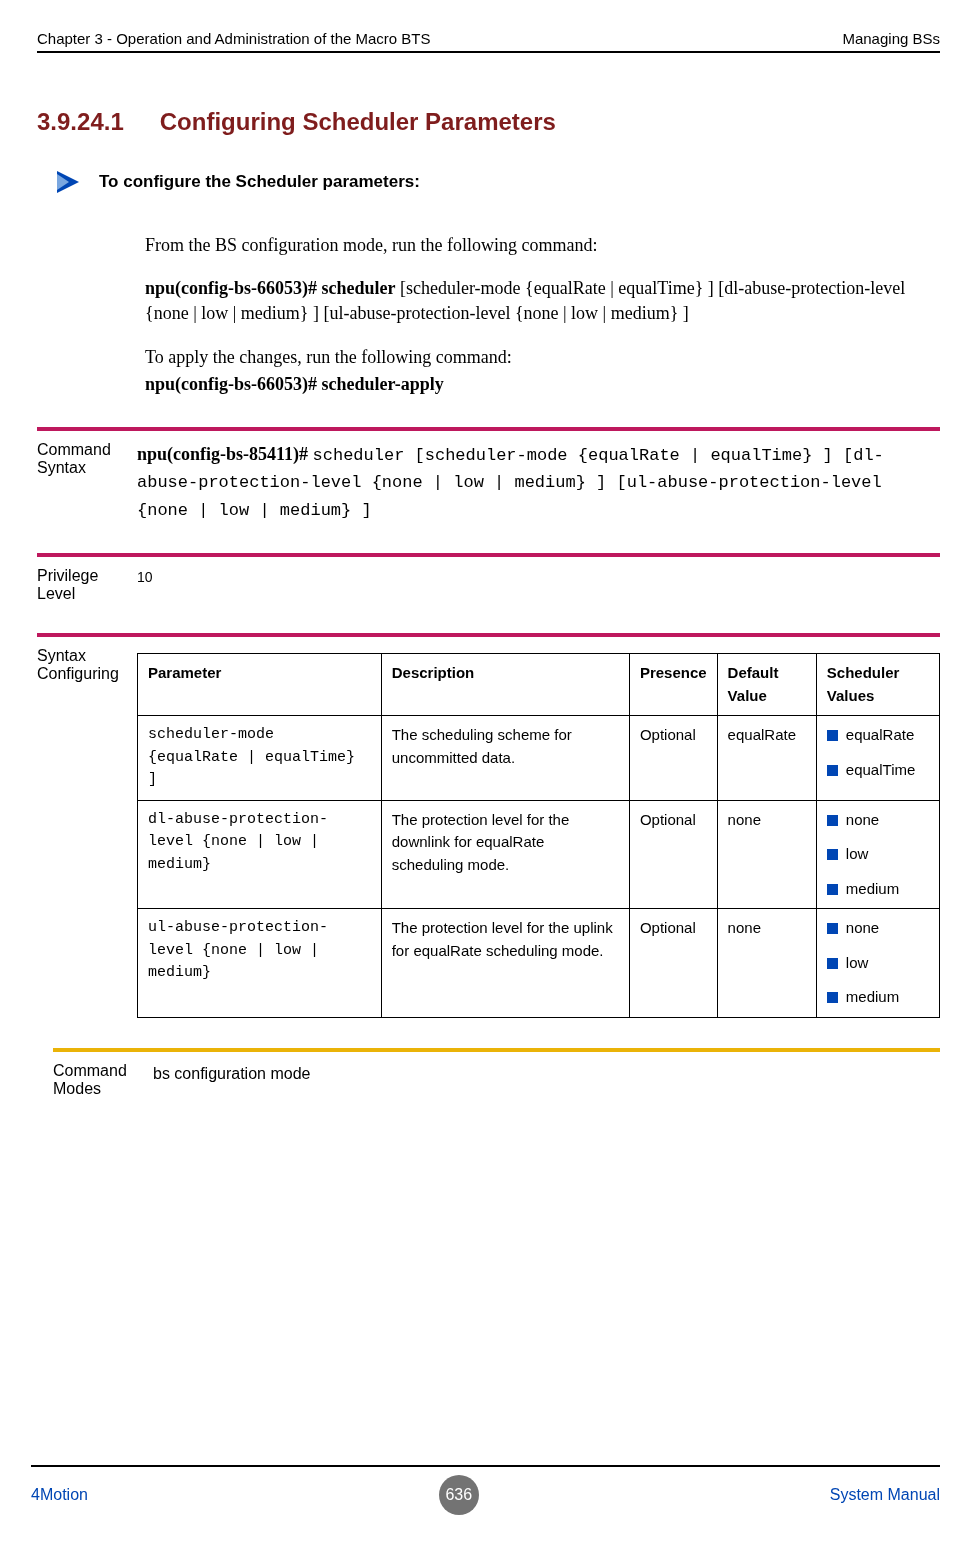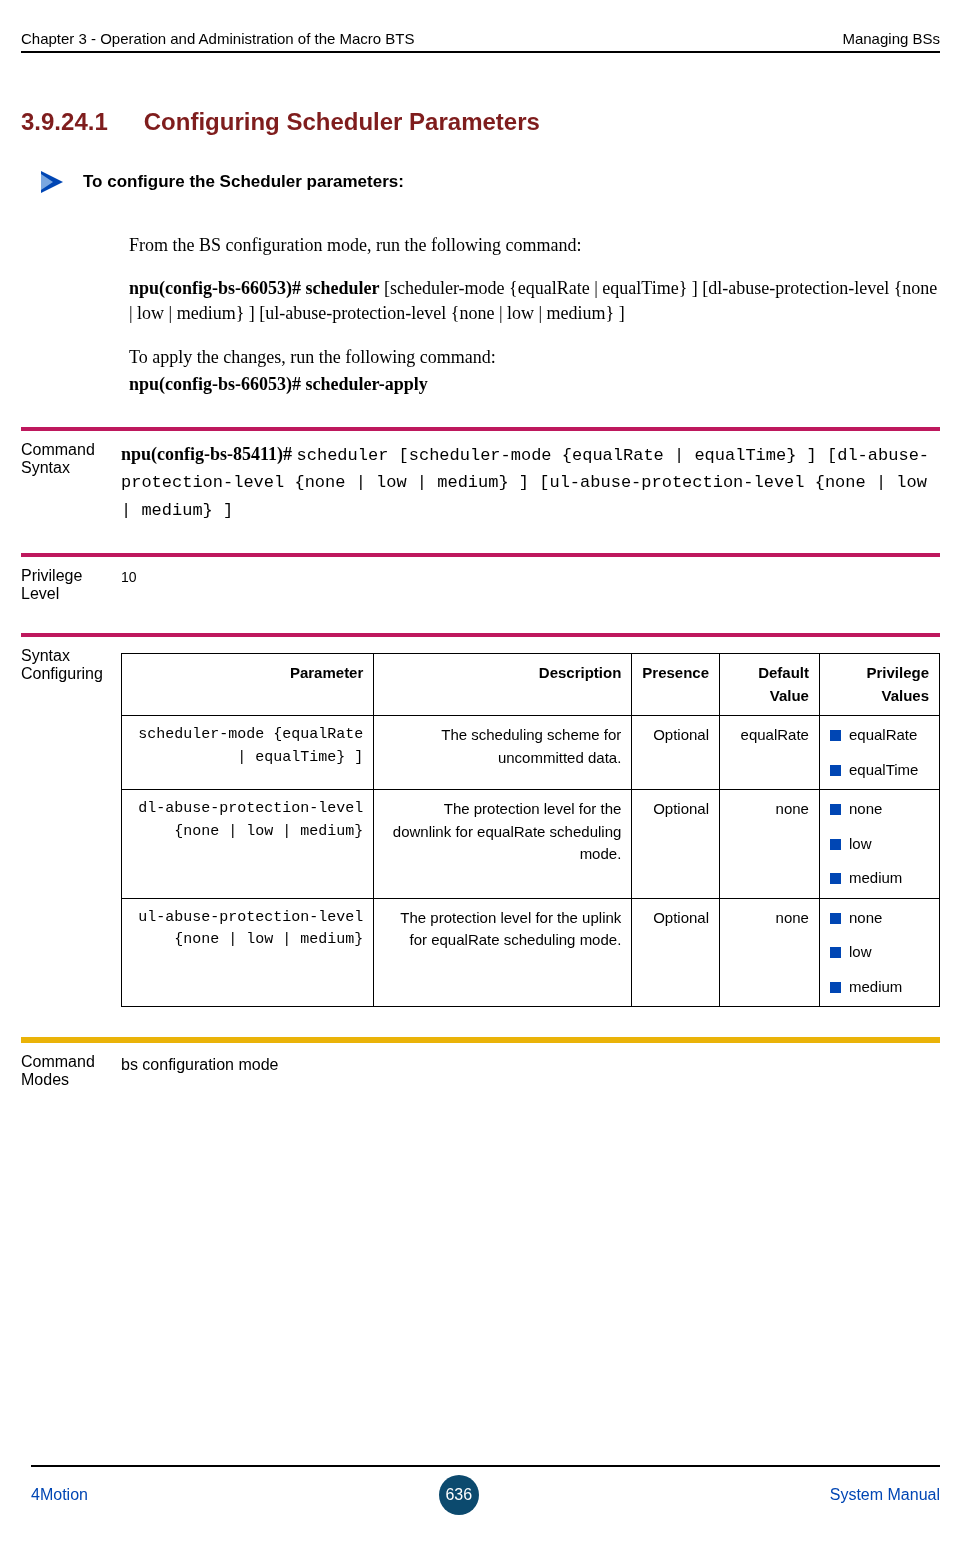--- a/index.html
+++ b/index.html
@@ -6,21 +6,21 @@
     margin: 0;
     padding: 0;
     font-family: Arial, Helvetica, sans-serif;
     background: #fff;
     width: 975px;
     height: 1545px;
     position: relative;
     color: #000;
   }
   .page {
-    padding: 30px 35px 0 21px;
+    padding: 30px 35px 0 37px;
     box-sizing: border-box;
   }
   .header-line {
     display: flex;
     justify-content: space-between;
     font-size: 15px;
     margin-bottom: 4px;
   }
   .header-rule {
     border: none;
@@ -92,21 +92,21 @@
   .param-table {
     border-collapse: collapse;
     width: 100%;
     font-family: Arial, Helvetica, sans-serif;
     font-size: 15px;
     margin-top: 6px;
   }
   .param-table th, .param-table td {
     border: 1px solid #000;
     padding: 8px 10px;
-    text-align: right;
+    text-align: left;
     vertical-align: top;
   }
   .param-table th { font-weight: bold; }
   .param-table td.mono { font-family: "Courier New", monospace; font-size: 15px; }
   .pv-list { list-style: none; padding: 0; margin: 0; }
   .pv-list li { margin-bottom: 12px; display:flex; align-items:center;}
   .pv-list li:last-child { margin-bottom: 0; }
   .bullet-sq {
     display: inline-block;
     width: 11px; height: 11px;
@@ -116,21 +116,21 @@
   }
   .footer {
     position: absolute;
     bottom: 30px;
     left: 31px;
     right: 35px;
   }
   .footer-rule { border:none; border-top: 2px solid #000; margin-bottom: 8px;}
   .footer-line { display: flex; justify-content: space-between; align-items: center; font-size: 16px; color:#0046b4;}
   .page-badge {
-    background: #0c4a6e;
+    background: #737373;
     color: #fff;
     border-radius: 50%;
     width: 40px; height: 40px;
     display: flex; align-items: center; justify-content: center;
     font-size: 16px;
   }
 </style>
 </head>
 <body>
 
@@ -174,21 +174,21 @@
   <div class="def-block">
     <div class="def-label">Syntax Configuring</div>
     <div class="def-content" style="font-family: Arial;">
       <table class="param-table">
         <thead>
           <tr>
             <th>Parameter</th>
             <th>Description</th>
             <th>Presence</th>
             <th>Default Value</th>
-            <th>Privilege Values</th>
+            <th>Scheduler Values</th>
           </tr>
         </thead>
         <tbody>
           <tr>
             <td class="mono">scheduler-mode {equalRate | equalTime} ]</td>
             <td>The scheduling scheme for uncommitted data.</td>
             <td>Optional</td>
             <td>equalRate</td>
             <td>
               <ul class="pv-list">
@@ -245,21 +245,21 @@
                     <span>medium</span>
                   </li>
               </ul>
             </td>
           </tr>
         </tbody>
       </table>
     </div>
   </div>
 
-  <div class="def-block" style="border-top:6px solid #eab308;">
+  <div class="def-block" style="border-top:4px solid #eab308;margin-left:16px;">
     <div class="def-label">Command Modes</div>
     <div class="def-content" style="font-family: Arial, Helvetica, sans-serif; font-size:16px;">bs configuration mode</div>
   </div>
 
 </div>
 
 <div class="footer">
   <hr class="footer-rule">
   <div class="footer-line">
     <span>4Motion</span>

